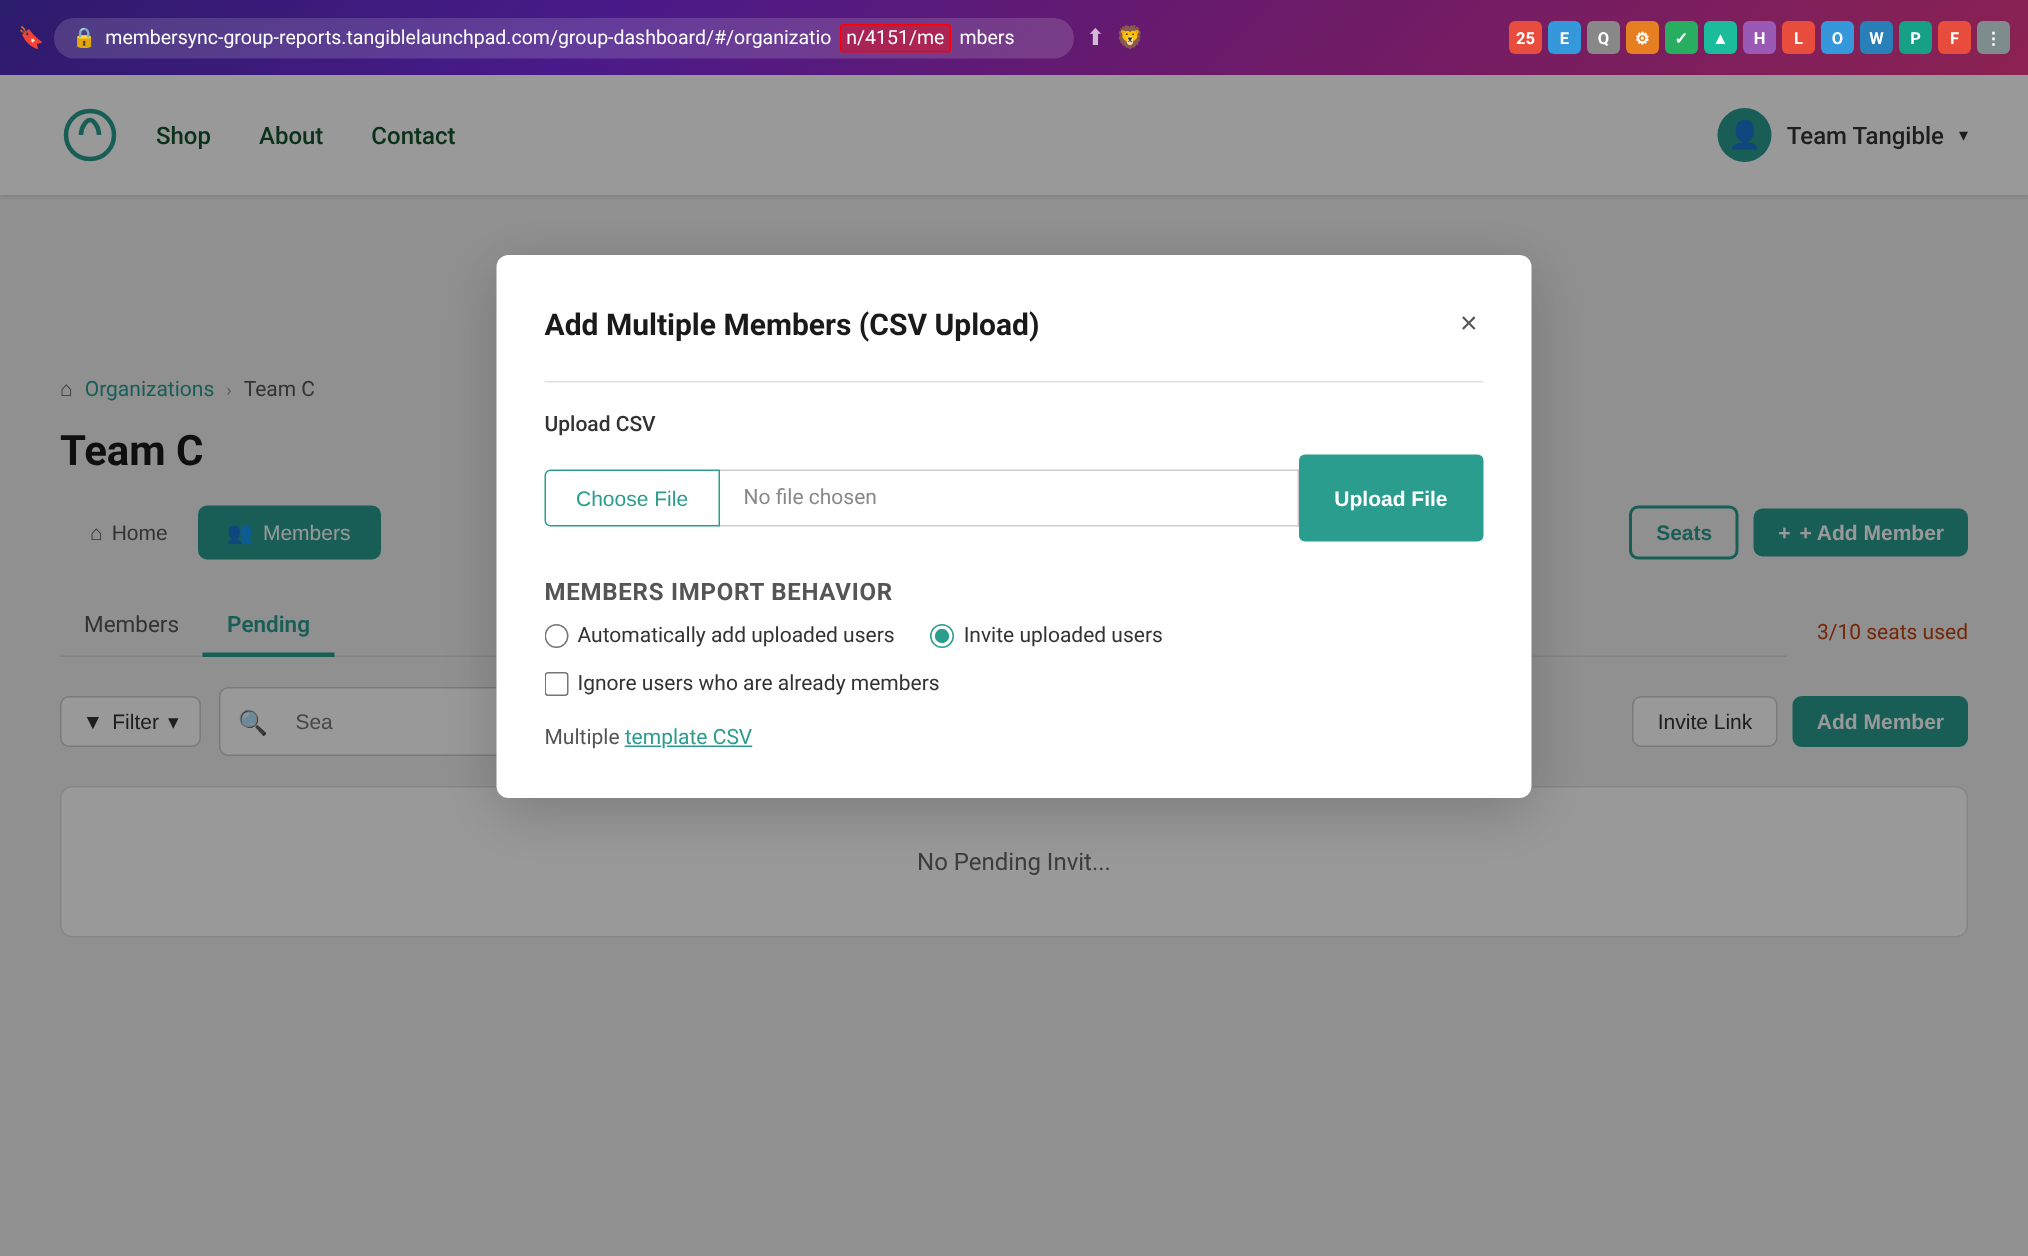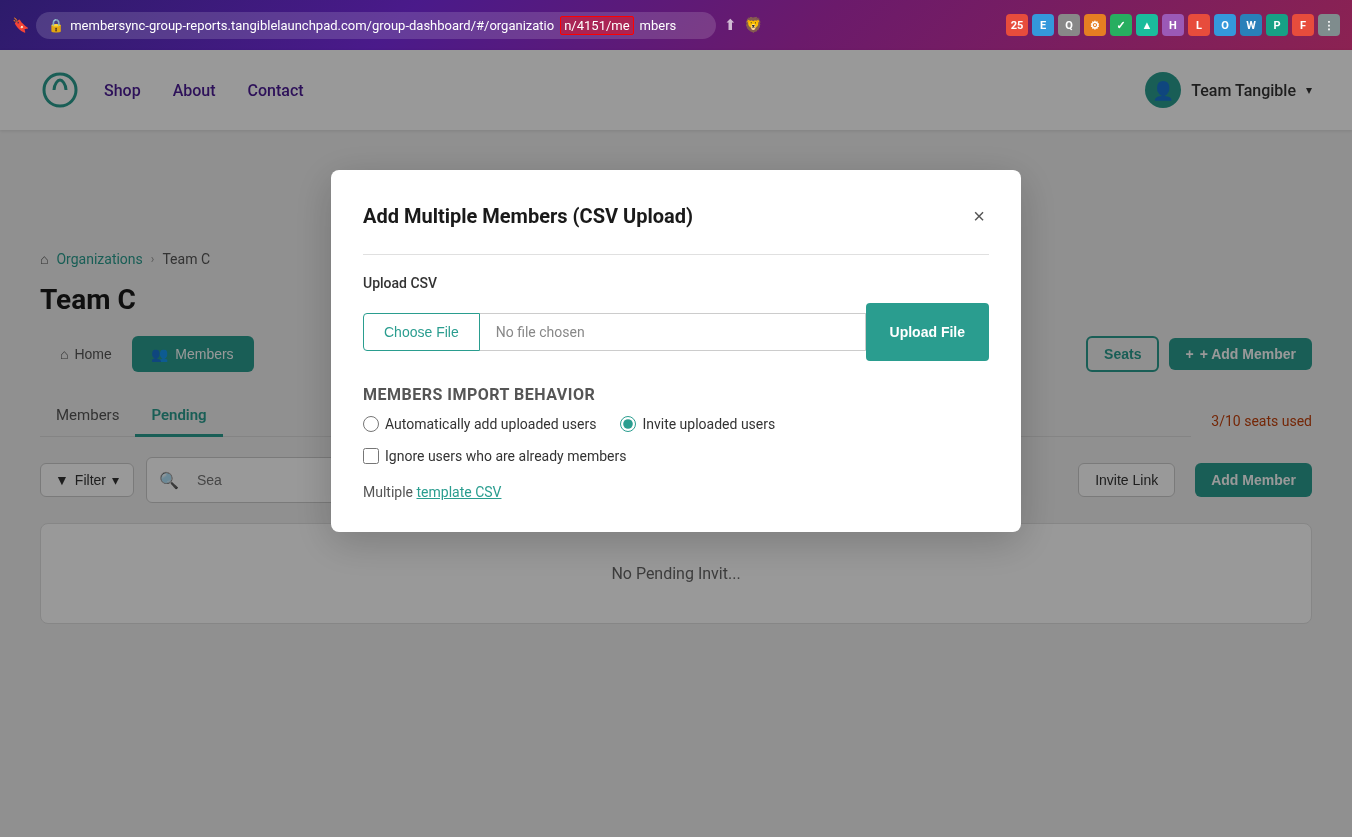--- a/index.html
+++ b/index.html
@@ -76,21 +76,21 @@
     .nav-logo {
       width: 40px; height: 40px;
       margin-right: 24px;
     }
     .nav-links {
       display: flex;
       gap: 32px;
       align-items: center;
     }
     .nav-link {
-      color: #4c1d95;
+      color: #14532d;
       text-decoration: none;
       font-size: 16px;
       font-weight: 500;
       cursor: pointer;
     }
     .nav-right {
       margin-left: auto;
       display: flex;
       align-items: center;
       gap: 10px;
@@ -256,21 +256,21 @@
     .search-input {
       padding: 8px 12px;
       border: 1px solid #ccc;
       border-radius: 6px;
       font-size: 14px;
       width: 200px;
     }
     .right-actions {
       margin-left: auto;
       display: flex;
-      gap: 20px;
+      gap: 10px;
     }
     .invite-link-btn {
       padding: 8px 16px;
       border: 1px solid #ccc;
       background: white;
       border-radius: 6px;
       font-size: 14px;
       cursor: pointer;
       color: #333;
     }

